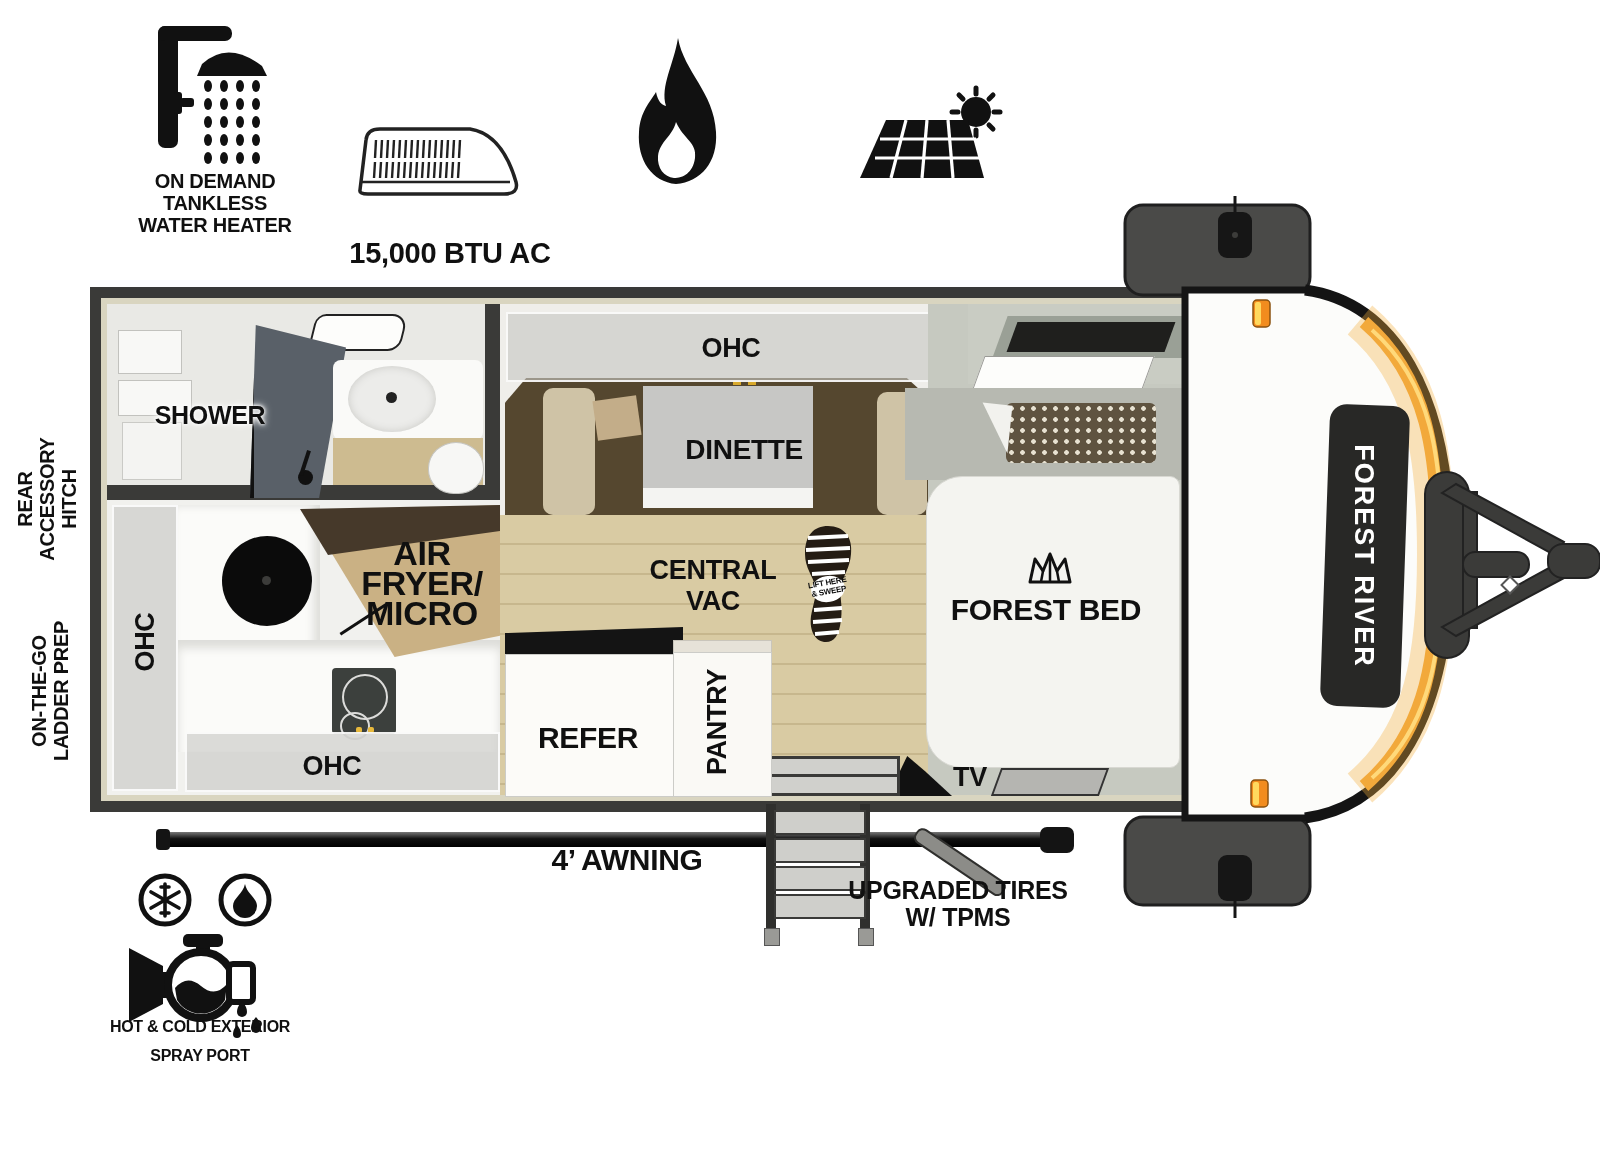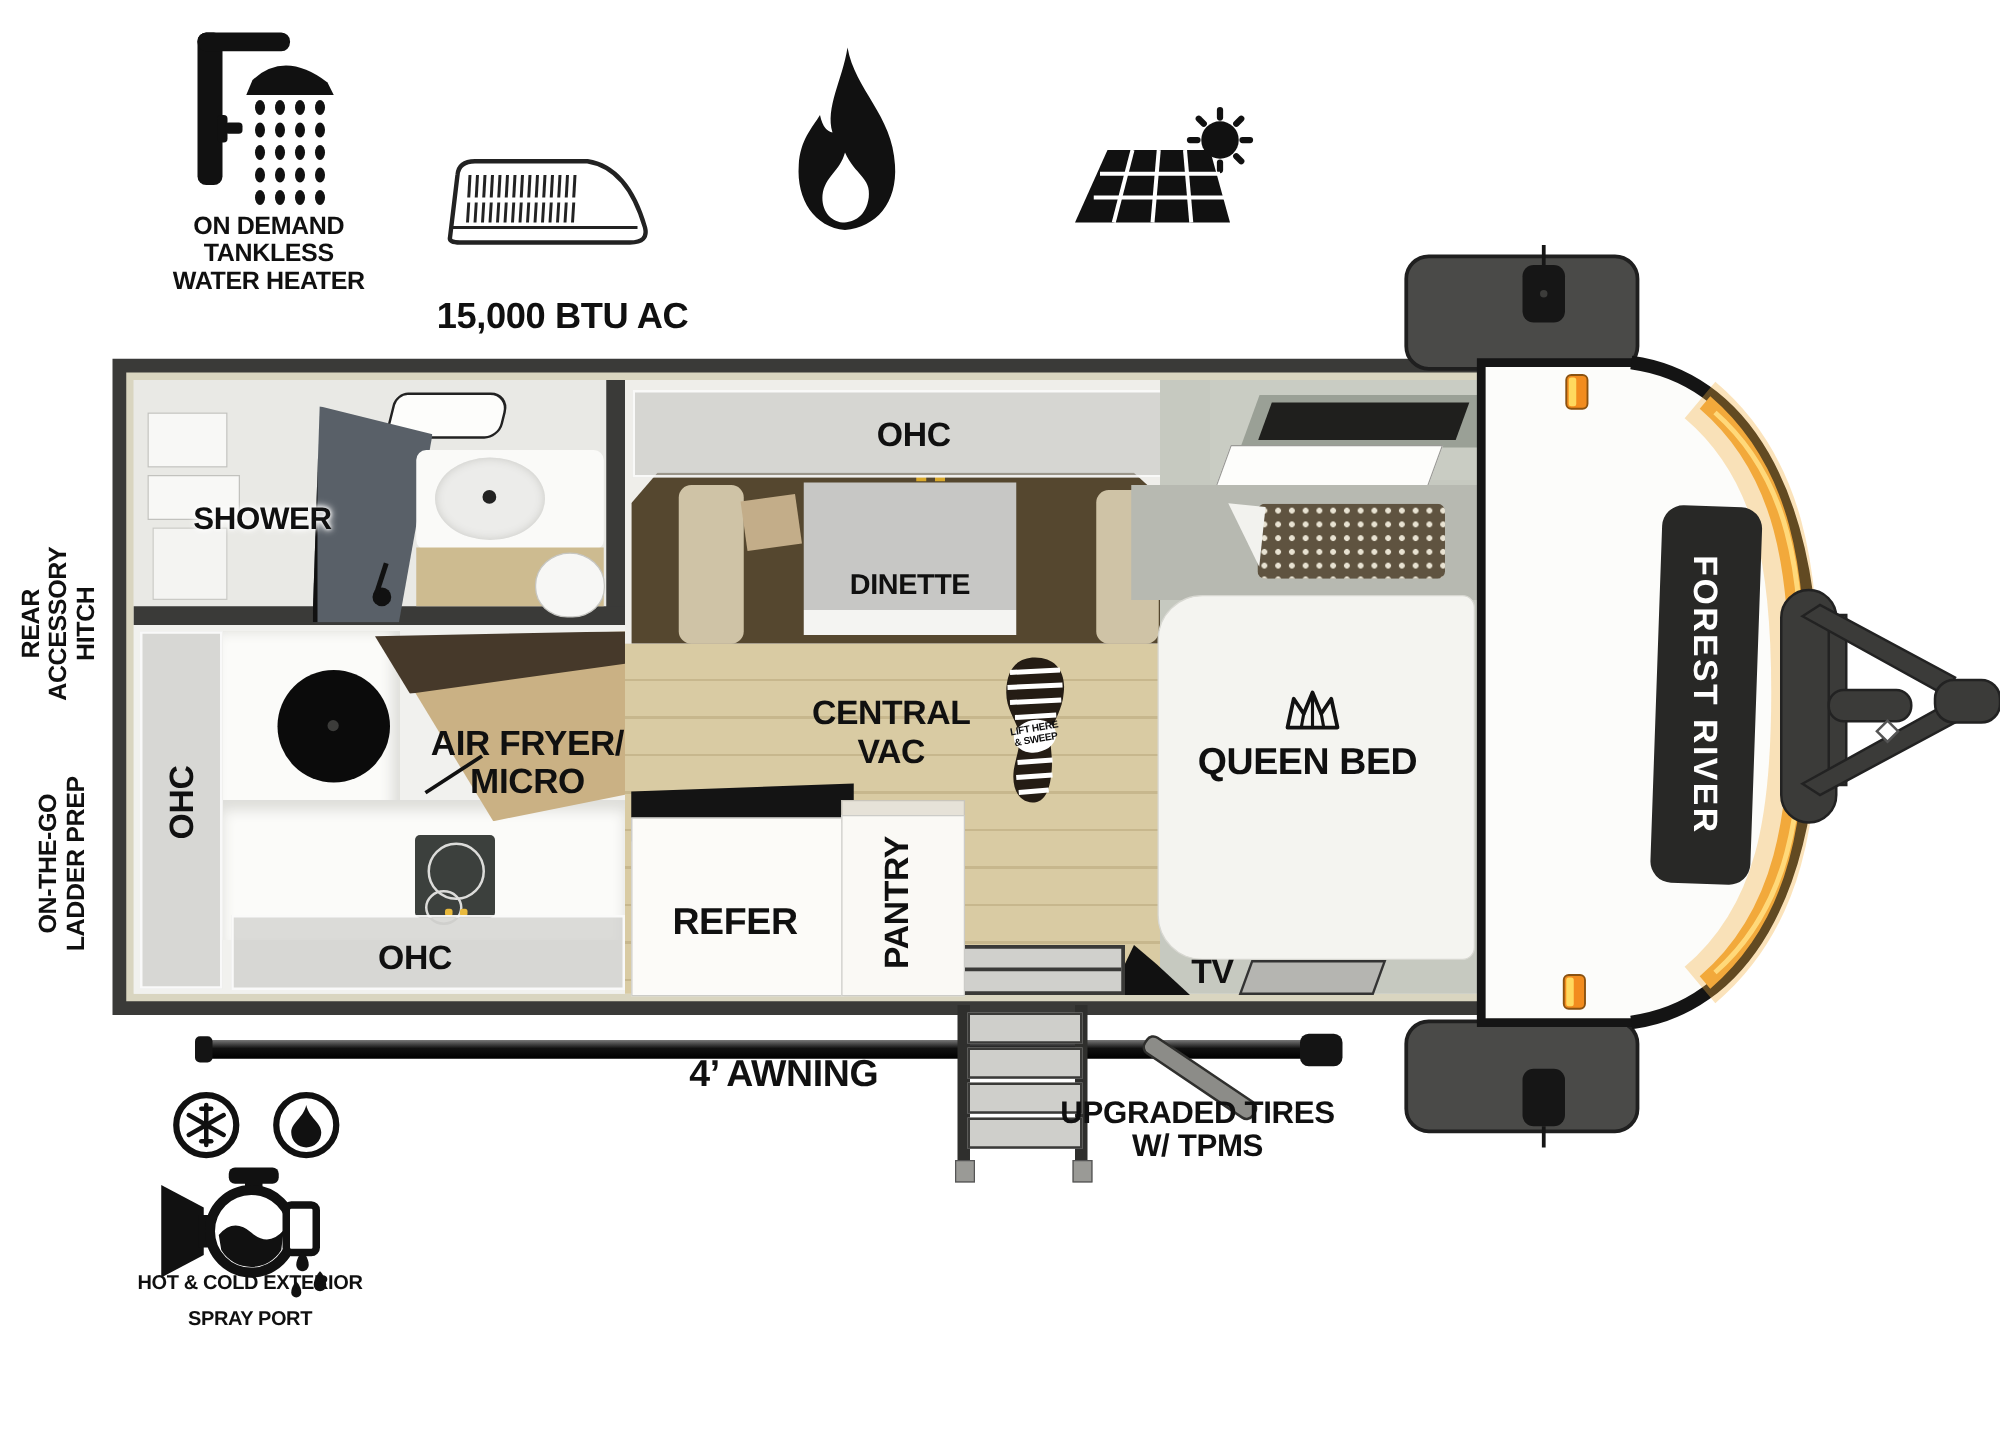--- a/index.html
+++ b/index.html
@@ -158,54 +158,54 @@
   <div class="abs" style="left:262px;top:576px;width:9px;height:9px;background:#3c3c3a;border-radius:50%;"></div>
   <div class="abs" style="left:332px;top:668px;width:64px;height:66px;background:#3c403d;border-radius:4px;"></div>
   <div class="abs" style="left:342px;top:674px;width:42px;height:42px;border:2px solid #dcdcda;border-radius:50%;"></div>
   <div class="abs" style="left:340px;top:712px;width:26px;height:24px;border:2px solid #dcdcda;border-radius:50%;"></div>
   <div class="abs" style="left:356px;top:727px;width:6px;height:6px;background:#e8b93c;border-radius:2px;"></div>
   <div class="abs" style="left:368px;top:727px;width:6px;height:6px;background:#e8b93c;border-radius:2px;"></div>
   <div class="abs ohc-band" style="left:112px;top:505px;width:66px;height:286px;"></div>
   <div class="lbl rot-ccw" style="left:86px;top:627px;width:120px;height:30px;font-size:27px;">OHC</div>
   <div class="abs ohc-band" style="left:185px;top:732px;width:315px;height:60px;"></div>
   <div class="lbl" style="left:272px;top:752px;width:120px;font-size:27px;">OHC</div>
-  <div class="lbl" style="left:332px;top:580px;width:180px;font-size:28px;line-height:30px;text-align:center;">AIR FRYER/
+  <div class="lbl" style="left:332px;top:538px;width:180px;font-size:34px;line-height:30px;text-align:center;">AIR FRYER/
 MICRO</div>
   <div class="abs" style="left:336px;top:618px;width:54px;height:3px;background:#111;transform:rotate(-33deg);"></div>
 
   <div class="abs wood" style="left:500px;top:515px;width:428px;height:280px;"></div>
 
   <div class="abs" style="left:505px;top:378px;width:423px;height:137px;background:#55472f;clip-path:polygon(0 18%,5% 0,95% 0,100% 14%,100% 100%,0 100%);"></div>
   <div class="abs" style="left:543px;top:388px;width:52px;height:127px;background:#cfc3a6;border-radius:10px;"></div>
   <div class="abs" style="left:595px;top:398px;width:44px;height:40px;background:#c3ad89;transform:rotate(-8deg);"></div>
   <div class="abs" style="left:877px;top:392px;width:50px;height:123px;background:#cfc3a6;border-radius:10px;"></div>
   <div class="abs" style="left:643px;top:386px;width:170px;height:102px;background:#c7c7c5;"></div>
   <div class="abs" style="left:643px;top:488px;width:170px;height:20px;background:#f4f4f2;"></div>
   <div class="abs" style="left:733px;top:381px;width:8px;height:4px;background:#d9a92c;"></div>
   <div class="abs" style="left:748px;top:381px;width:8px;height:4px;background:#d9a92c;"></div>
-  <div class="lbl" style="left:653px;top:455px;width:150px;font-size:23px;">DINETTE</div>
+  <div class="lbl" style="left:653px;top:435px;width:150px;font-size:28px;text-align:right;">DINETTE</div>
   <div class="abs ohc-band" style="left:506px;top:312px;width:462px;height:70px;"></div>
   <div class="lbl" style="left:671px;top:334px;width:120px;font-size:27px;">OHC</div>
 
   <div class="abs" style="left:928px;top:304px;width:257px;height:491px;background:#c6c9c0;"></div>
   <div class="abs" style="left:968px;top:304px;width:217px;height:80px;background:#c9ccc3;"></div>
   <div class="abs" style="left:1000px;top:316px;width:190px;height:42px;background:#9aa096;transform:skewX(-20deg);"></div>
   <div class="abs" style="left:1012px;top:322px;width:158px;height:30px;background:#1f1f1d;transform:skewX(-20deg);"></div>
   <div class="abs" style="left:978px;top:356px;width:168px;height:34px;background:#fdfdfb;border:1px solid #9a9a96;transform:skewX(-20deg);"></div>
   <div class="abs" style="left:905px;top:388px;width:280px;height:92px;background:#b7b9b1;"></div>
   <div class="abs" style="left:1006px;top:403px;width:150px;height:60px;border-radius:6px;background:#5f5340;background-image:radial-gradient(#e8e2d2 2px,transparent 2.6px);background-size:11px 11px;"></div>
   <div class="abs" style="left:980px;top:404px;width:0;height:0;border-top:48px solid #f2f2ee;border-left:30px solid transparent;transform:rotate(6deg);"></div>
   <div class="abs" style="left:926px;top:476px;width:252px;height:290px;background:#f4f4f0;border:1px solid #d8d8d2;border-radius:36px 10px 10px 36px;"></div>
   <svg class="abs" style="left:1026px;top:551px" width="48" height="36" viewBox="0 0 48 36">
     <path d="M4,31 L9,8 L17,20 L24,3 L31,20 L39,8 L44,31 Z" fill="none" stroke="#111" stroke-width="3" stroke-linejoin="round"></path>
     <line x1="17" y1="20" x2="15" y2="31" stroke="#111" stroke-width="2.5"></line>
     <line x1="24" y1="6" x2="24" y2="31" stroke="#111" stroke-width="2.5"></line>
     <line x1="31" y1="20" x2="33" y2="31" stroke="#111" stroke-width="2.5"></line>
   </svg>
-  <div class="lbl" style="left:946px;top:593px;width:200px;font-size:30px;">QUEEN BED</div>
+  <div class="lbl" style="left:946px;top:593px;width:200px;font-size:30px;">FOREST BED</div>
   <div class="abs" style="left:888px;top:756px;width:64px;height:40px;background:#111;clip-path:polygon(0 100%,30% 0,58% 38%,100% 100%);"></div>
   <div class="lbl" style="left:944px;top:763px;width:52px;font-size:27px;">TV</div>
   <div class="abs" style="left:996px;top:768px;width:108px;height:28px;background:#b5b5b1;border:2px solid #333;box-sizing:border-box;transform:skewX(-20deg);"></div>
 
   <div class="abs" style="left:768px;top:756px;width:132px;height:40px;background:#d0d0cc;border:3px solid #3a3a38;box-sizing:border-box;"></div>
   <div class="abs" style="left:771px;top:774px;width:126px;height:3px;background:#3a3a38;"></div>
 
   <div class="abs" style="left:505px;top:630px;width:178px;height:40px;background:#141414;transform:skewY(-2deg);"></div>
   <div class="abs" style="left:505px;top:654px;width:168px;height:141px;background:#fcfbf8;border:1px solid #ccccc8;"></div>
   <div class="lbl" style="left:518px;top:705px;width:140px;font-size:30px;margin-top:16px;">REFER</div>

